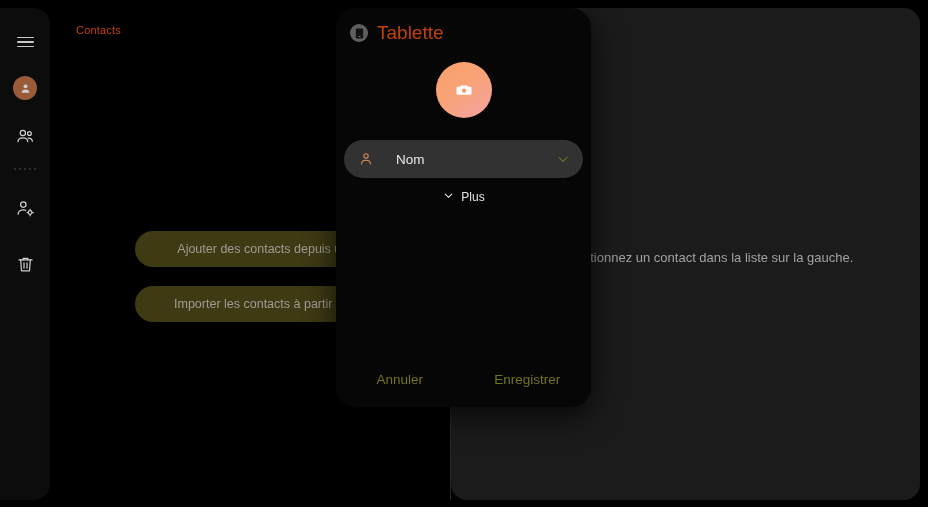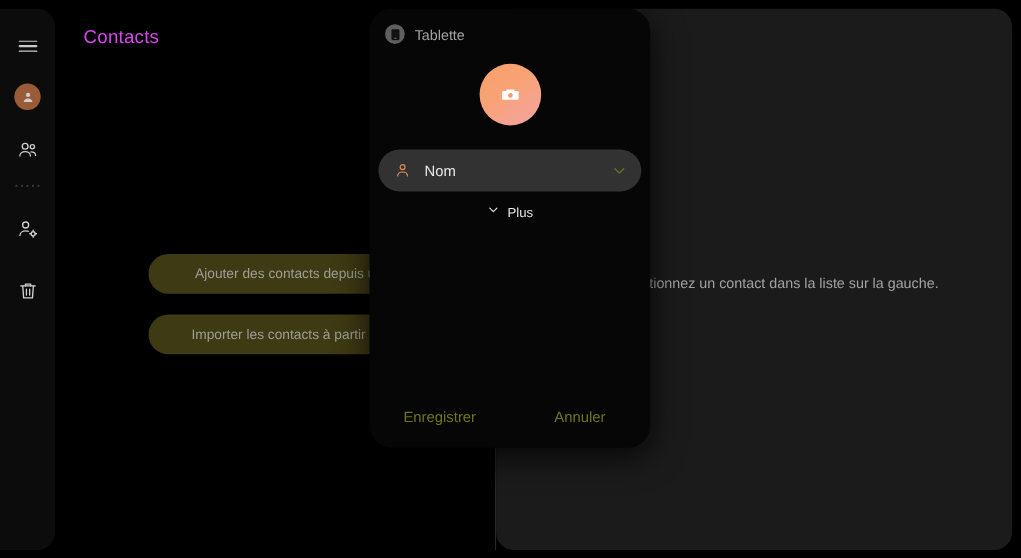--- a/index.html
+++ b/index.html
@@ -89,22 +89,22 @@
     left: 50px;
     top: 8px;
     right: 8px;
     bottom: 7px;
   }
 
   .page-title {
     position: absolute;
     left: 26px;
     top: 16px;
-    font-size: 17px;
-    color: #d946ef;
+    font-size: 11px;
+    color: #c2410c;
     letter-spacing: 0.2px;
   }
 
   
   .list-pane {
     position: absolute;
     left: 0;
     top: 0;
     width: 400px;
     height: 100%;
@@ -181,22 +181,22 @@
     width: 18px;
     height: 18px;
     border-radius: 50%;
     background: #5f5f5f;
     display: flex;
     align-items: center;
     justify-content: center;
     flex: none;
   }
   .dlg-head-label {
-    font-size: 13px;
-    color: #a3a3a3;
+    font-size: 19px;
+    color: #c2410c;
     text-align: center;
   }
 
   .avatar-wrap {
     display: flex;
     justify-content: center;
     margin-top: 18px;
   }
   .avatar {
     width: 56px;
@@ -228,20 +228,21 @@
     width: 19px;
     display: flex;
     align-items: center;
     justify-content: center;
     flex: none;
     margin-right: 11px;
   }
   .field .flabel {
     font-size: 13.5px;
     color: #e8e8e8;
+    margin-left: 10px;
   }
   .field .fchevron {
     position: absolute;
     right: 12px;
     top: 50%;
     transform: translateY(-50%);
     display: flex;
   }
   .field.focused { background: #323232; }
 
@@ -399,19 +400,19 @@
     <div class="more-row">
       <span>
         <svg width="13" height="13" viewBox="0 0 24 24" fill="none" stroke="#e4e4e4" stroke-width="2" stroke-linecap="round" stroke-linejoin="round">
           <path d="M6 9.5l6 6 6-6"></path>
         </svg>
       </span>
       <span class="mlabel">Plus</span>
     </div>
 
     <div class="dlg-footer">
+      <button>Annuler</button>
       <button>Enregistrer</button>
-      <button>Annuler</button>
     </div>
 
   </div>
 
 </div>
 
 </body></html>

